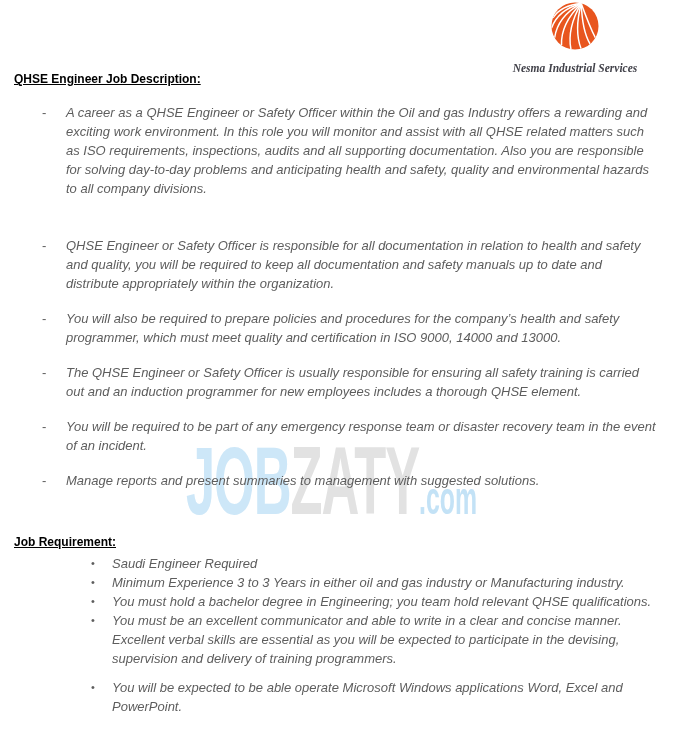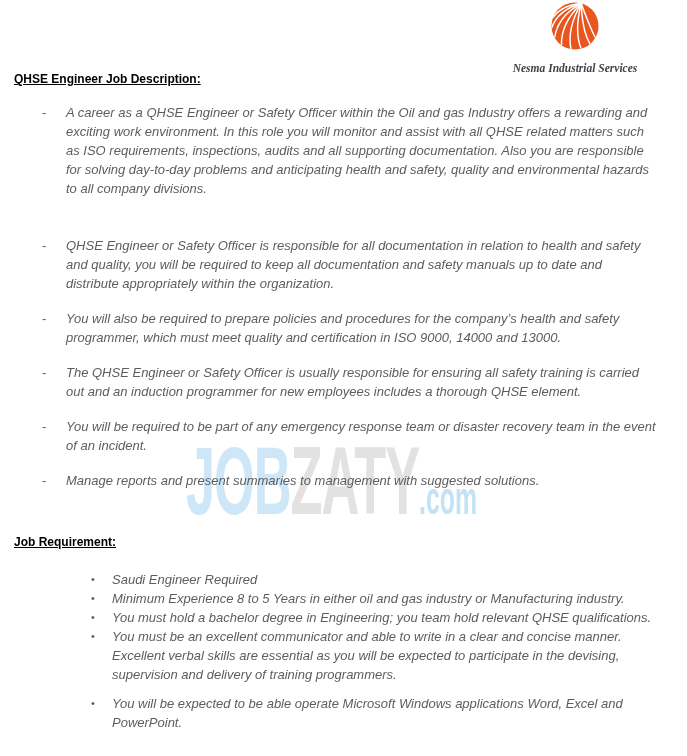--- a/index.html
+++ b/index.html
@@ -69,21 +69,21 @@
     line-height: 19px;
   }
   .section-heading {
     color: #000000;
     font-weight: bold;
     font-size: 12px;
     line-height: 19px;
     text-decoration: underline;
   }
   .heading-desc { margin-bottom: 14px; }
-  .heading-req  { margin-top: 43px; margin-bottom: 18px; }
+  .heading-req  { margin-top: 43px; margin-bottom: 2px; }
 
   .dash-list { margin-left: 28px; }
   .dash-item { display: flex; margin-bottom: 16px; }
   .dash-item .marker { flex: none; width: 24px; }
   .dash-item.gap-large { margin-bottom: 38px; }
   .dash-item.last { margin-bottom: 0; }
 
   .bullet-list { margin-left: 77px; }
   .bullet-item { display: flex; }
   .bullet-item .marker { flex: none; width: 21px; font-size: 11px; }
@@ -157,21 +157,21 @@
 
     <div class="section-heading heading-req">Job Requirement:</div>
 
     <div class="bullet-list">
       <div class="bullet-item">
         <span class="marker">•</span>
         <span class="item-text">Saudi Engineer Required</span>
       </div>
       <div class="bullet-item">
         <span class="marker">•</span>
-        <span class="item-text">Minimum Experience 8 to 5 Years in either oil and gas industry or Manufacturing industry.</span>
+        <span class="item-text">Minimum Experience 3 to 3 Years in either oil and gas industry or Manufacturing industry.</span>
       </div>
       <div class="bullet-item">
         <span class="marker">•</span>
         <span class="item-text">You must hold a bachelor degree in Engineering; you team hold relevant QHSE qualifications.</span>
       </div>
       <div class="bullet-item">
         <span class="marker">•</span>
         <span class="item-text">You must be an excellent communicator and able to write in a clear and concise manner. Excellent verbal skills are essential as you will be expected to participate in the devising, supervision and delivery of training programmers.</span>
       </div>
       <div class="bullet-item gap-before">

